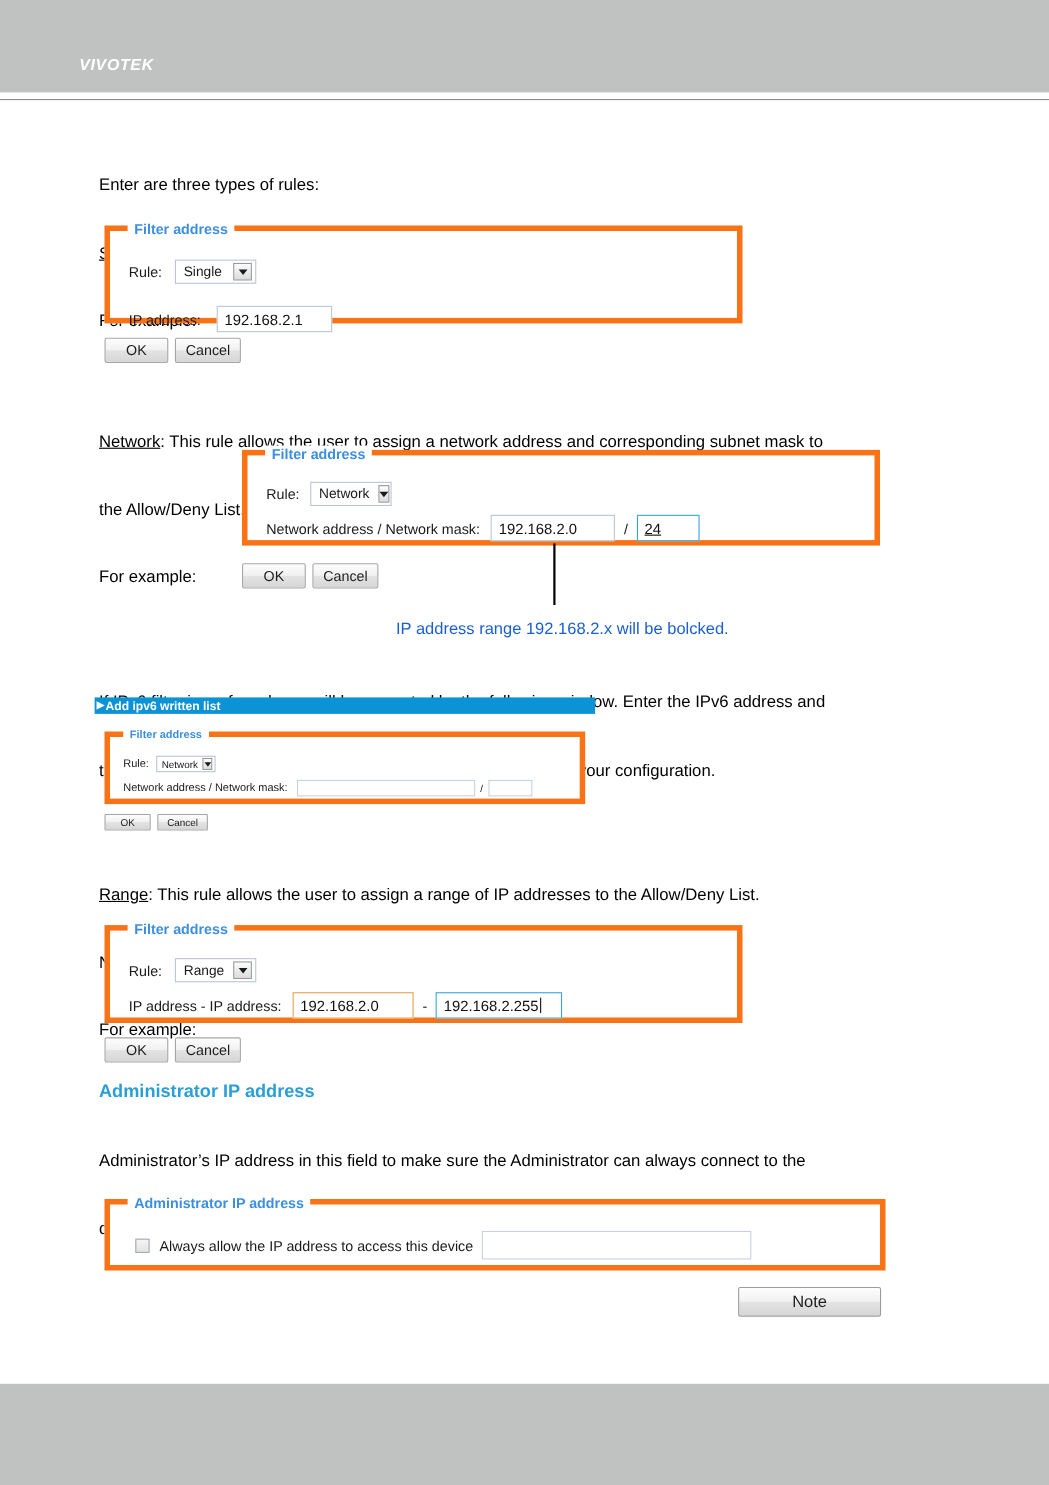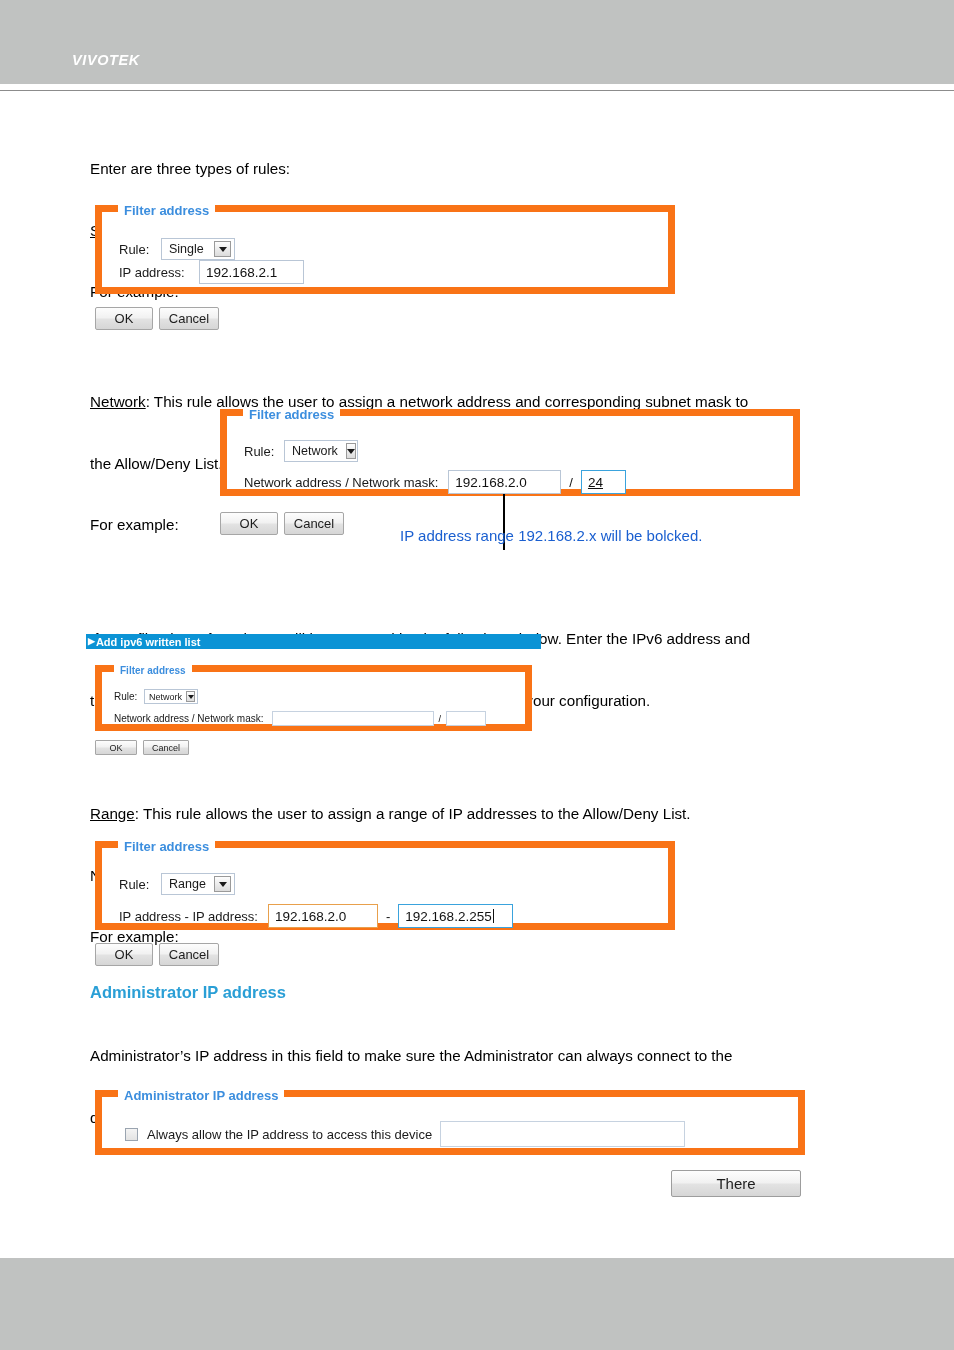--- a/index.html
+++ b/index.html
@@ -68,21 +68,21 @@
   .section-title {
     position: absolute;
     font-size: 16.5px;
     font-weight: bold;
     color: #2a9fd6;
   }
 
   
   .panel {
     position: absolute;
-    border: 7px solid #f97316;
+    border: 5px solid #f97316;
     background: #ffffff;
     box-sizing: border-box;
   }
   .panel-legend {
     position: absolute;
     top: -9px;
     left: 16px;
     padding: 0 6px;
     background: #ffffff;
     color: #3c8ede;
@@ -255,21 +255,21 @@
   <div class="panel-legend">Filter address</div>
 
   <div class="row" style="left:17px; top:26px;">
     <span class="fld-label" style="width:42px;">Rule:</span>
     <span class="select" style="width:74px;">
       <span class="sel-text">Single</span>
       <span class="sel-arrow"></span>
     </span>
   </div>
 
-  <div class="row" style="left:17px; top:48px;">
+  <div class="row" style="left:17px; top:68px;">
     <span class="fld-label" style="width:80px;">IP address:</span>
     <span class="input" style="width:105px;">192.168.2.1</span>
   </div>
 </div>
 
 <div class="btn" style="position:absolute; left:95px; top:307px; width:58px;">OK</div>
 <div class="btn" style="position:absolute; left:159px; top:307px; width:60px;">Cancel</div>
 
 <div class="para" style="left:90px; top:351px; width:790px;">
   <div><span class="u">Network</span><span>: This rule allows the user to assign a network address and corresponding subnet mask to</span></div>
@@ -285,29 +285,29 @@
     <span class="select" style="width:74px;">
       <span class="sel-text">Network</span>
       <span class="sel-arrow"></span>
     </span>
   </div>
 
   <div class="row" style="left:17px; top:54px;">
     <span class="fld-label">Network address / Network mask:</span>
     <span class="input" style="width:113px; margin-left:10px;">192.168.2.0</span>
     <span class="slash">/</span>
-    <span class="input focus" style="width:45px;text-decoration:underline;">24</span>
+    <span class="input focus" style="width:57px;text-decoration:underline;">24</span>
   </div>
 </div>
 
 <div class="btn" style="position:absolute; left:220px; top:512px; width:58px;">OK</div>
 <div class="btn" style="position:absolute; left:284px; top:512px; width:60px;">Cancel</div>
 
 <div class="pointer-line" style="left:503px; top:494px; height:56px;"></div>
-<div class="blue-caption" style="left:360px; top:527px;margin-left:40px;">IP address range 192.168.2.x will be bolcked.</div>
+<div class="blue-caption" style="left:360px; top:563px;">IP address range 192.168.2.x will be bolcked.</div>
 
 <div class="para justified" style="left:90px; top:588px; width:775px;">
   <div>If IPv6 filter is preferred, you will be prompted by the following window. Enter the IPv6 address and</div>
   <div>the two-digit prefix length to specify the range of IP addresses in your configuration.</div>
 </div>
 
 <div class="ipv6-titlebar" style="left:86px; top:634px; width:455px; height:15px;">
   <span class="arrow">▶</span>
   <span>Add ipv6 written list</span>
 </div>
@@ -375,16 +375,16 @@
 <div class="panel" style="left:95px; top:1090px; width:710px; height:65px;">
   <div class="panel-legend">Administrator IP address</div>
 
   <div class="row" style="left:23px; top:24px;">
     <span class="checkbox"></span>
     <span class="fld-label" style="margin-left:9px;">Always allow the IP address to access this device</span>
     <span class="input empty" style="width:245px; height:26px; margin-left:8px;"></span>
   </div>
 </div>
 
-<div class="btn save" style="position:absolute; left:671px; top:1170px; width:130px;">There</div>
+<div class="btn save" style="position:absolute; left:671px; top:1170px; width:130px;">Note</div>
 
 <div class="page-footer"></div>
 <div class="footer-text">112 - User's Manual</div>
 
 </body></html>

